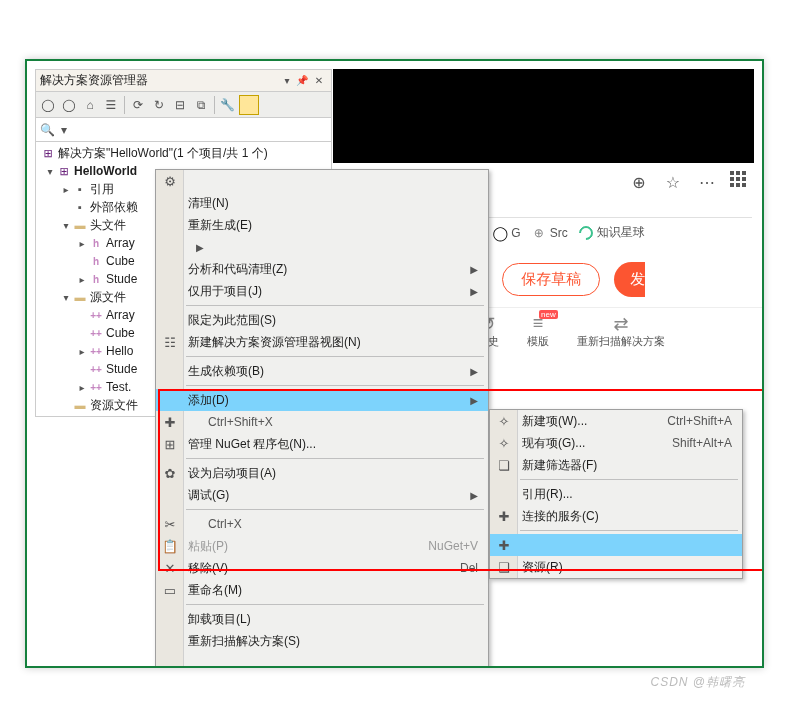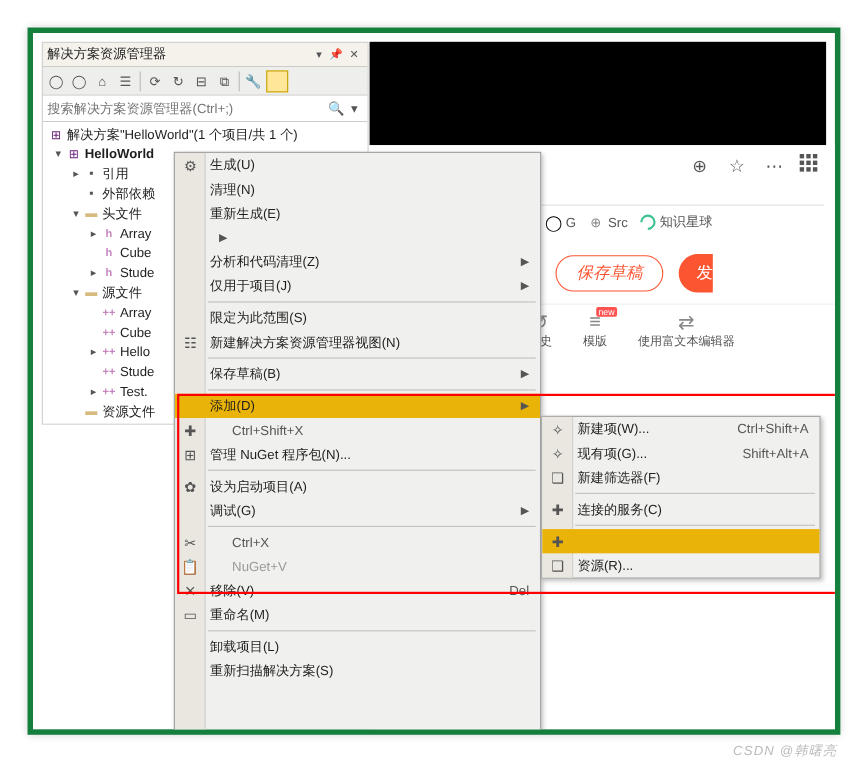--- a/index.html
+++ b/index.html
@@ -1,17 +1,17 @@
 <!DOCTYPE html>
 <html><head>
 <meta charset="utf-8">
 <style>
   * { box-sizing: border-box; margin: 0; padding: 0; font-family: "Microsoft YaHei", "Segoe UI", sans-serif; }
   body { width: 789px; height: 703px; background: #fff; position: relative; overflow: hidden; }
-  .border-outer { position: absolute; inset: 25px 25px 35px 25px; border: 5px solid #15803d; box-shadow: 0 0 8px rgba(0,0,0,.2); background: #fff; overflow: hidden; }
+  .border-outer { position: absolute; inset: 25px 25px 35px 25px; border: 2px solid #15803d; box-shadow: 0 0 8px rgba(0,0,0,.2); background: #fff; overflow: hidden; margin-top: 34px; }
   
   .se-panel { position: absolute; left: 8px; top: 8px; width: 297px; background: #f5f2ec; border: 1px solid #ccc; }
   .se-title { background: #f5f2ec; height: 22px; display: flex; align-items: center; padding: 0 4px; font-size: 12px; border-bottom: 1px solid #ccc; }
   .se-title-text { flex: 1; color: #1e1e1e; }
   .se-title-btn { width: 16px; height: 16px; display: inline-flex; align-items: center; justify-content: center; font-size: 10px; color: #555; }
   .se-toolbar { height: 26px; background: #eeeeec; border-bottom: 1px solid #ccc; display: flex; align-items: center; padding: 0 2px; gap: 1px; }
   .se-tb-btn { width: 20px; height: 20px; display: inline-flex; align-items: center; justify-content: center; font-size: 12px; color: #555; }
   .se-tb-sep { width: 1px; height: 18px; background: #bbb; margin: 0 2px; }
   .se-tb-last { width: 20px; height: 20px; background: #ffe699; border: 1px solid #c5a100; }
   .se-search { height: 24px; display: flex; align-items: center; padding: 2px 4px; background: #fff; border-bottom: 1px solid #ccc; }
@@ -41,42 +41,42 @@
   .bookmark-bar { position: absolute; top: 156px; left: 390px; right: 10px; height: 26px; display: flex; align-items: center; gap: 10px; font-size: 12px; border-top: 1px solid #e0e0e0; padding-top: 4px; }
   .bm-item { display: flex; align-items: center; gap: 3px; color: #555; }
   .bm-icon { width: 16px; height: 16px; display: inline-flex; align-items: center; justify-content: center; font-size: 12px; }
   .ic-g { font-weight: bold; color: #4285f4; }
   .ic-gh { color: #000; font-size: 14px; }
   .ic-src { color: #888; }
   .ic-green-circle { width: 14px; height: 14px; border: 2px solid #3ec28f; border-radius: 50%; border-left-color: transparent; transform: rotate(-45deg); }
   
   .editor-row { position: absolute; top: 196px; left: 400px; right: 0; height: 44px; display: flex; align-items: center; gap: 14px; }
   .count { font-size: 20px; color: #555; }
-  .save-draft-btn { border: 1px solid #fc5531; color: #fc5531; background: #fff; border-radius: 18px; padding: 6px 18px; font-size: 15px; font-style: italic; }
+  .save-draft-btn { border: 1px solid #fc5531; color: #fc5531; background: #fff; border-radius: 18px; padding: 6px 18px; font-size: 15px; }
   .publish-btn { background: #fc5531; color: #fff; border-radius: 18px 0 0 18px; padding: 8px 0 8px 16px; font-size: 15px; }
   .editor-tools { position: absolute; top: 246px; left: 400px; right: 0; height: 40px; display: flex; align-items: center; gap: 28px; border-top: 1px solid #eee; padding-top: 6px; }
   .et-item { display: flex; flex-direction: column; align-items: center; font-size: 11px; color: #555; gap: 1px; }
   .et-icon { font-size: 18px; color: #888; height: 20px; }
   .et-badge { position: relative; }
   .et-new { position: absolute; top: -3px; left: 12px; background: #ff5252; color: #fff; font-size: 8px; padding: 0 2px; border-radius: 2px; }
   
   .ctx-menu { position: absolute; background: #f0f0ee; border: 1px solid #9f9f9f; box-shadow: 2px 2px 4px rgba(0,0,0,.25); font-size: 12px; }
   .ctx-gutter { position: absolute; left: 0; top: 0; bottom: 0; width: 28px; background: #eae7e0; border-right: 1px solid #d0d0d0; }
   .ctx-item { position: relative; display: flex; align-items: center; height: 22px; padding-left: 32px; padding-right: 10px; white-space: nowrap; }
   .ctx-item .ico { position: absolute; left: 4px; width: 20px; text-align: center; color: #555; font-size: 13px; }
   .ctx-item .lbl { flex: 1; color: #1e1e1e; }
   .ctx-item .shc { color: #555; margin-left: 20px; }
   .ctx-item .arw { color: #555; margin-left: 8px; font-size: 10px; }
   .ctx-item.dis .lbl, .ctx-item.dis .shc, .ctx-item.dis .ico { color: #9a9a9a; }
-  .ctx-item.hl { background: #eab308; }
+  .ctx-item.hl { background: #7dd3fc; }
   .ctx-sep { height: 1px; background: #c0c0c0; margin: 3px 4px 3px 30px; }
   .ctx-main { left: 128px; top: 108px; width: 334px; height: 528px; z-index: 10; overflow: hidden; }
   .ctx-sub { left: 462px; top: 348px; width: 254px; z-index: 11; }
   .red-box1 { position: absolute; left: 131px; top: 328px; width: 613px; height: 182px; border: 2px solid #f00; z-index: 30; pointer-events: none; }
-  .watermark { position: absolute; right: 28px; bottom: 12px; font-size: 12px; color: #bbb; font-style: italic; letter-spacing: 1px; }
+  .watermark { position: absolute; right: 44px; bottom: 12px; font-size: 12px; color: #bbb; font-style: italic; letter-spacing: 1px; }
 </style>
 </head>
 <body>
 
 <div class="border-outer">
   <div class="dark-bar"></div>
   <div class="bg-white"></div>
 
   <div class="se-panel">
     <div class="se-title">
@@ -93,21 +93,20 @@
       <span class="se-tb-sep"></span>
       <span class="se-tb-btn">⟳</span>
       <span class="se-tb-btn">↻</span>
       <span class="se-tb-btn">⊟</span>
       <span class="se-tb-btn">⧉</span>
       <span class="se-tb-sep"></span>
       <span class="se-tb-btn">🔧</span>
       <span class="se-tb-last"></span>
     </div>
     <div class="se-search">
-      <input placeholder="搜索解决方案资源管理器(Ctrl+;)" style="">
       <span class="se-search-icon">🔍</span>
       <span class="se-search-icon">▾</span>
     </div>
     <div class="se-tree">
       <div class="tree-row">
         <span class="indent" style="width:4px"></span>
         <span class="tree-icon ic-sol">⊞</span>
         <span class="tree-label">解决方案"HelloWorld"(1 个项目/共 1 个)</span>
       </div>
       <div id="tree-body">
@@ -253,30 +252,29 @@
         <span class="et-icon">↺</span>
         <span>历史</span>
       </div>
     <div class="et-item et-badge">
         <span class="et-icon">≡</span>
         <span class="et-new">new</span>
         <span>模版</span>
       </div>
     <div class="et-item">
         <span class="et-icon">⇄</span>
-        <span>使用富文本编辑器</span>
+        <span>重新扫描解决方案</span>
       </div>
   </div>
 
   <div class="ctx-menu ctx-main">
     <div class="ctx-gutter"></div>
     <div id="ctx-main-body">
         <div class="ctx-item">
           <span class="ico">⚙</span>
-          <span class="lbl">生成(U)</span>
         </div>
         <div class="ctx-item">
           <span class="ico"></span>
           <span class="lbl">清理(N)</span>
         </div>
         <div class="ctx-item">
           <span class="ico"></span>
           <span class="lbl">重新生成(E)</span>
         </div>
         <div class="ctx-item">
@@ -298,21 +296,21 @@
           <span class="ico"></span>
           <span class="lbl">限定为此范围(S)</span>
         </div>
         <div class="ctx-item">
           <span class="ico">☷</span>
           <span class="lbl">新建解决方案资源管理器视图(N)</span>
         </div>
         <div class="ctx-sep"></div>
         <div class="ctx-item">
           <span class="ico"></span>
-          <span class="lbl">保存草稿(B)</span>
+          <span class="lbl">生成依赖项(B)</span>
           <span class="arw">▶</span>
         </div>
         <div class="ctx-sep"></div>
         <div class="ctx-item hl">
           <span class="ico"></span>
           <span class="lbl">添加(D)</span>
           <span class="arw">▶</span>
         </div>
         <div class="ctx-item">
           <span class="ico">✚</span>
@@ -332,20 +330,21 @@
           <span class="lbl">调试(G)</span>
           <span class="arw">▶</span>
         </div>
         <div class="ctx-sep"></div>
         <div class="ctx-item">
           <span class="ico">✂</span>
           <span class="shc">Ctrl+X</span>
         </div>
         <div class="ctx-item dis">
           <span class="ico">📋</span>
+          <span class="lbl">粘贴(P)</span>
           <span class="shc">NuGet+V</span>
         </div>
         <div class="ctx-item">
           <span class="ico">✕</span>
           <span class="lbl">移除(V)</span>
           <span class="shc">Del</span>
         </div>
         <div class="ctx-item">
           <span class="ico">▭</span>
           <span class="lbl">重命名(M)</span>
@@ -377,20 +376,24 @@
           <span class="ico">✧</span>
           <span class="lbl">现有项(G)...</span>
           <span class="shc">Shift+Alt+A</span>
         </div>
         <div class="ctx-item">
           <span class="ico">❏</span>
           <span class="lbl">新建筛选器(F)</span>
         </div>
         <div class="ctx-sep"></div>
         <div class="ctx-item">
+          <span class="ico"></span>
+          <span class="lbl">引用(R)...</span>
+        </div>
+        <div class="ctx-item">
           <span class="ico">✚</span>
           <span class="lbl">连接的服务(C)</span>
         </div>
         <div class="ctx-sep"></div>
         <div class="ctx-item hl">
           <span class="ico">✚</span>
         </div>
         <div class="ctx-item">
           <span class="ico">❑</span>
           <span class="lbl">资源(R)...</span>

